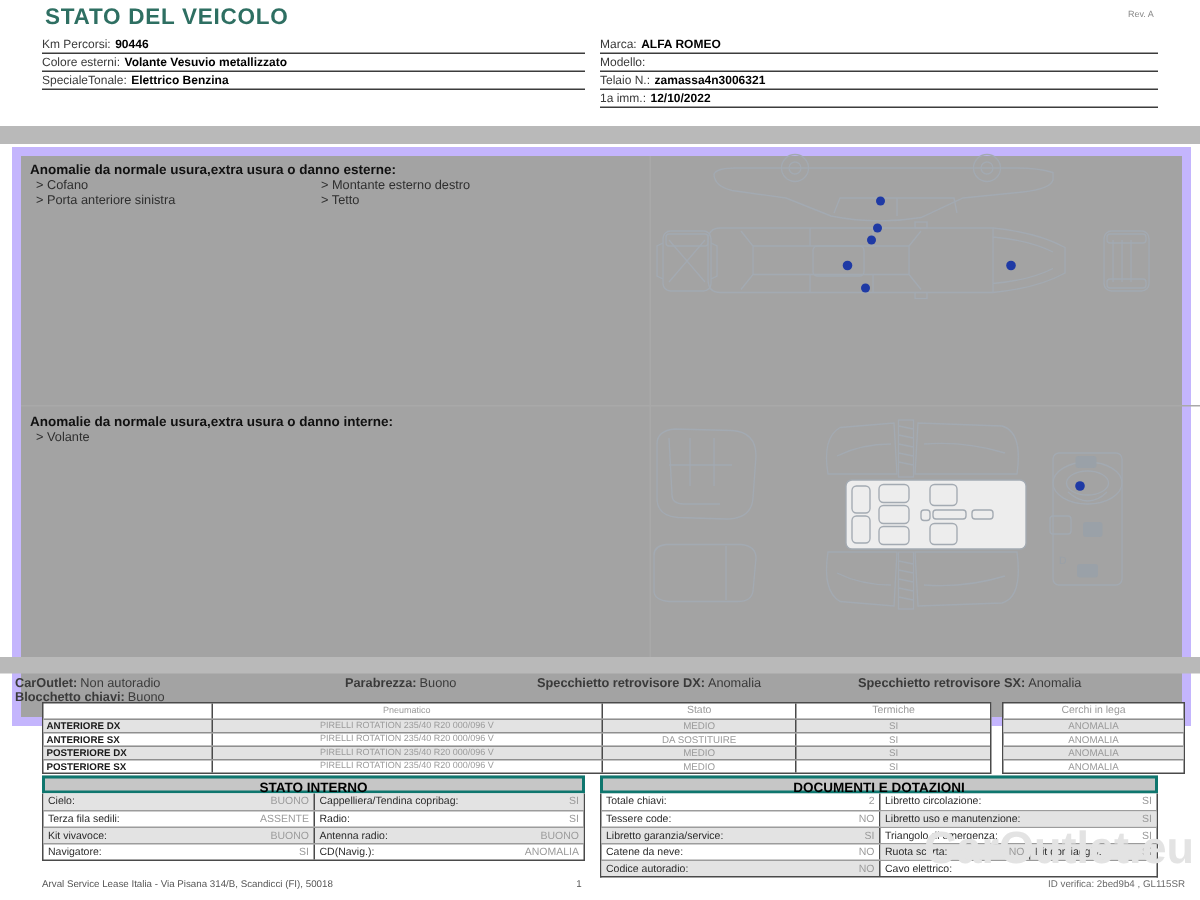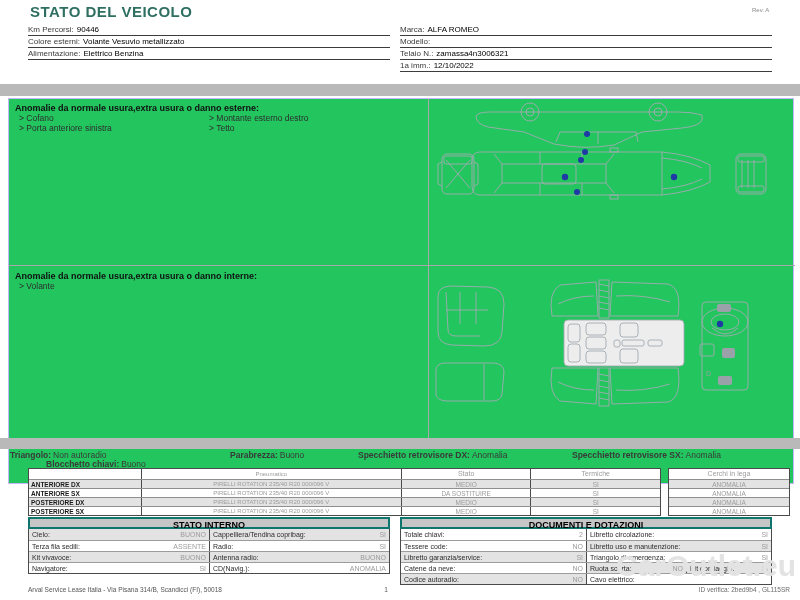--- a/index.html
+++ b/index.html
@@ -8,27 +8,27 @@
   .page { position: relative; width: 800px; height: 600px; background: #fff; overflow: hidden; }
 
   .title { position:absolute; left:30px; top:3px; font-size:15px; font-weight:bold; letter-spacing:.5px; color:#2e6f62; }
   .rev   { position:absolute; left:752px; top:7px; font-size:6px; color:#8a8a8a; }
 
   .info-block { position:absolute; }
   .info-left  { left:28px;  top:24px; width:362px; }
   .info-right { left:400px; top:24px; width:372px; }
   .info-row { display:flex; height:12px; line-height:11px; border-bottom:1px solid #3c3c3c; font-size:8px; color:#3a3a3a; white-space:nowrap; overflow:hidden; }
   .info-row .lbl { margin-right:3px; }
-  .info-row .val { font-weight:normal; color:#000;text-align:right; }
+  .info-row .val { font-weight:bold; color:#000;text-align:right; }
 
   .band { position:absolute; left:0; width:800px; background:#b9b9b9; }
   .band1 { top:84px; height:12px; }
   .band2 { top:438px; height:11px; }
 
-  .main-box { position:absolute; left:8px; top:98px; width:786px; height:386px; border:1px solid #c4b5fd; background:#22c55e; }
+  .main-box { position:absolute; left:8px; top:98px; width:786px; height:386px; border:6px solid #c4b5fd; background:#a3a3a3; }
   .divider-h { position:absolute; left:0; top:166px; width:786px; height:1px; background:#a9a9a9; }
   .divider-v { position:absolute; left:419px; top:0; width:1px; height:339px; background:#a9a9a9; }
   .sec-title { position:absolute; left:6px; font-size:9px; font-weight:bold; color:#111; }
   .sec-title.ext { top:4px; }
   .sec-title.int { top:172px; }
   .item { position:absolute; font-size:8.5px; color:#2e2e2e; line-height:10px; }
 
   .diag { position:absolute; }
   .diag svg { display:block; }
   .ext-diag { left:424px; top:102px; }
@@ -90,21 +90,21 @@
   <div class="info-block info-left">
     <div class="info-row">
         <span class="lbl">Km Percorsi:</span>
         <span class="val">90446</span>
       </div>
     <div class="info-row">
         <span class="lbl">Colore esterni:</span>
         <span class="val">Volante Vesuvio metallizzato</span>
       </div>
     <div class="info-row">
-        <span class="lbl">Alimentazione:</span>
+        <span class="lbl">SpecialeTonale:</span>
         <span class="val">Elettrico Benzina</span>
       </div>
   </div>
 
   <div class="info-block info-right">
     <div class="info-row">
         <span class="lbl">Marca:</span>
         <span class="val">ALFA ROMEO</span>
       </div>
     <div class="info-row">
@@ -233,25 +233,25 @@
         <rect class="sketch-dark" x="294" y="104" width="14" height="9" rx="2"></rect>
         <rect class="sketch" x="276" y="72" width="14" height="12" rx="2"></rect>
         <text class="d-label" x="282" y="104">D</text>
         <circle class="dot" cx="296" cy="52" r="3.2"></circle>
       </g>
     </svg>
   </div>
 
   <div class="band band2"></div>
 
-  <div class="status-line" style="left:10px; top:450px;"><span class="st-lbl">Triangolo:</span><span>Non autoradio</span></div>
+  <div class="status-line" style="left:10px; top:450px;"><span class="st-lbl">CarOutlet:</span><span>Non autoradio</span></div>
   <div class="status-line" style="left:230px; top:450px;"><span class="st-lbl">Parabrezza:</span><span>Buono</span></div>
   <div class="status-line" style="left:358px; top:450px;"><span class="st-lbl">Specchietto retrovisore DX:</span><span>Anomalia</span></div>
   <div class="status-line" style="left:572px; top:450px;"><span class="st-lbl">Specchietto retrovisore SX:</span><span>Anomalia</span></div>
-  <div class="status-line" style="left:10px; top:459px;margin-left:36px;"><span class="st-lbl">Blocchetto chiavi:</span><span>Buono</span></div>
+  <div class="status-line" style="left:10px; top:459px;"><span class="st-lbl">Blocchetto chiavi:</span><span>Buono</span></div>
 
   <div class="tyre-table">
     <div class="t-head">
       <div class="c-pos"></div>
       <div class="c-spec">Pneumatico</div>
       <div class="c-stat">Stato</div>
       <div class="c-term">Termiche</div>
     </div>
     <div class="t-row alt">
       <div class="c-pos">ANTERIORE DX</div>

